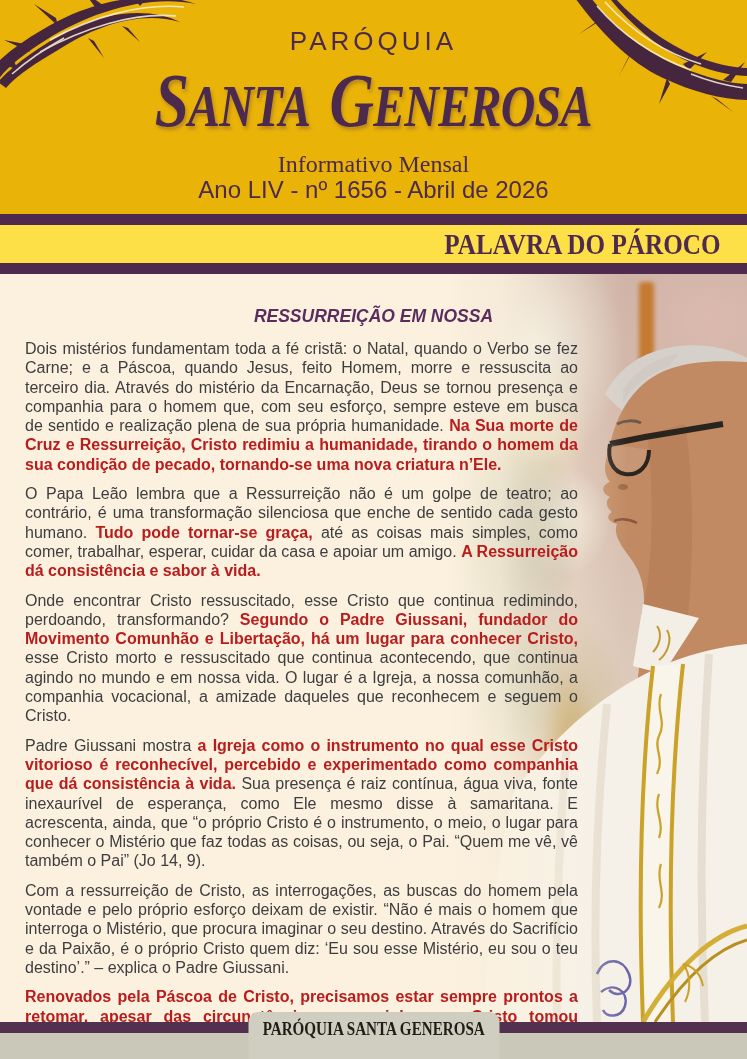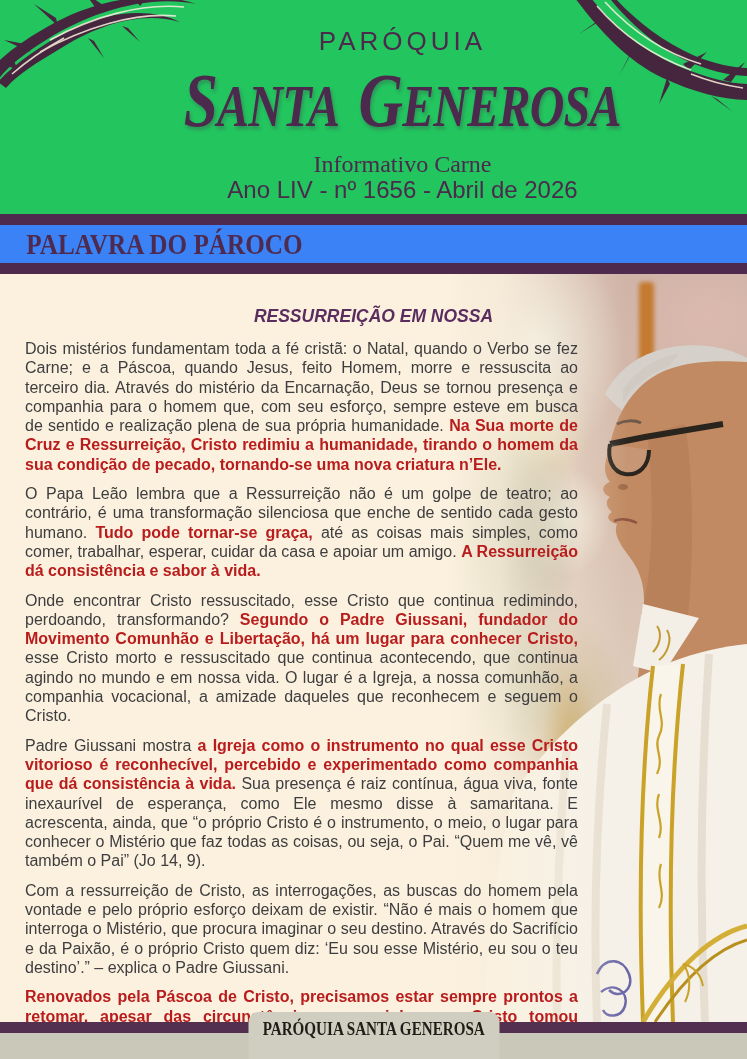--- a/index.html
+++ b/index.html
@@ -1,20 +1,20 @@
 <!DOCTYPE html>
 <html lang="pt"><head>
 <meta charset="utf-8">
 <style>
   html,body{margin:0;padding:0;}
   body{font-family:"Liberation Sans",sans-serif;background:#888;}
   .page{position:relative;width:747px;height:1059px;background:#fbf1de;overflow:hidden;margin:0 auto;}
 
   
-  .masthead{position:absolute;top:0;left:0;right:0;height:214px;background:#22c55e;padding-left:29px;}
+  .masthead{position:absolute;top:0;left:0;right:0;height:214px;background:#eab308;}
   .thorn{position:absolute;pointer-events:none;}
   .thorn-left{top:-2px;left:-2px;}
   .thorn-right{top:-2px;right:-2px;}
   .kicker{position:absolute;top:26px;width:100%;text-align:center;
           font-size:26px;letter-spacing:4px;color:#4b2a4d;}
   .main-title{position:absolute;top:54px;width:100%;text-align:center;white-space:nowrap;font-style:italic;}
   .main-title-inner{display:inline-block;transform:scaleX(.8);transform-origin:50% 50%;
           font-family:"Liberation Serif",serif;font-weight:700;color:#4b2a4d;
           font-size:60px;letter-spacing:-1px;line-height:1.2;
           text-shadow:2px 3px 4px rgba(74,42,77,.32);}
@@ -23,22 +23,22 @@
   .title-word + .title-word{margin-left:10px;}
   .sub1{position:absolute;top:151px;width:100%;text-align:center;
         font-family:"Liberation Serif",serif;font-size:24px;color:#4b2a4d;}
   .sub2{position:absolute;top:176px;width:100%;text-align:center;
         font-family:Liberation Sans, sans-serif;font-size:24px;color:#4b2a4d;}
 
   
   .bar{position:absolute;left:0;right:0;background:#4e2a4e;height:11px;z-index:3;}
   .bar1{top:214px;}
   .bar2{top:263px;}
-  .banner{position:absolute;top:225px;height:38px;left:0;right:0;background:#3b82f6;
-          display:flex;align-items:center;justify-content:flex-start;}
+  .banner{position:absolute;top:225px;height:38px;left:0;right:0;background:#fde047;
+          display:flex;align-items:center;justify-content:flex-end;}
   .banner-title{display:inline-block;transform:scaleX(.84);transform-origin:50% 50%;
           font-family:"Liberation Serif",serif;font-weight:700;font-size:30px;
           color:#4e2a4e;letter-spacing:0;white-space:nowrap;}
 
   
   .content{position:absolute;top:274px;left:0;right:0;height:748px;background:#fbf1de;}
 
   
   .photo{position:absolute;top:0;right:0;width:300px;height:748px;overflow:hidden;}
   .photo-bg{position:absolute;inset:0;background:
@@ -127,21 +127,21 @@
 
     <div class="kicker">PARÓQUIA</div>
 
     <div class="main-title">
       <span class="main-title-inner">
         <span class="title-word">Santa</span>
         <span class="title-word">Generosa</span>
       </span>
     </div>
 
-    <div class="sub1">Informativo Carne</div>
+    <div class="sub1">Informativo Mensal</div>
     <div class="sub2">Ano LIV - nº 1656 - Abril de 2026</div>
   </header>
 
   <div class="bar bar1"></div>
   <div class="banner">
     <span class="banner-title">PALAVRA DO PÁROCO</span>
   </div>
   <div class="bar bar2"></div>
 
   <main class="content">

